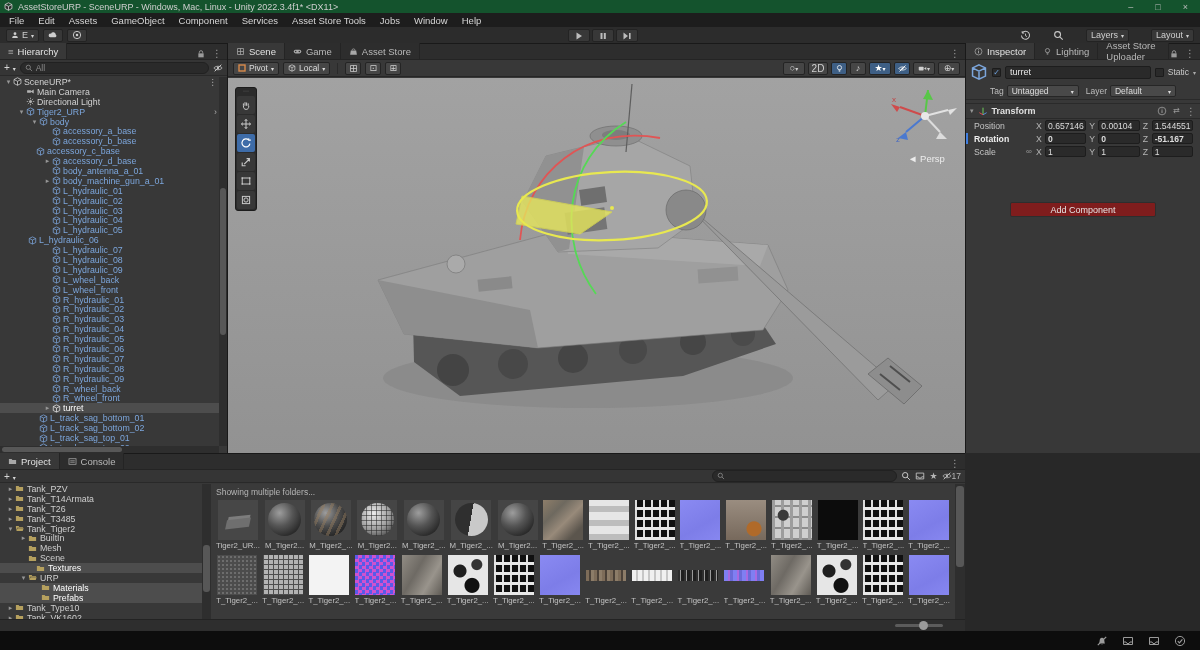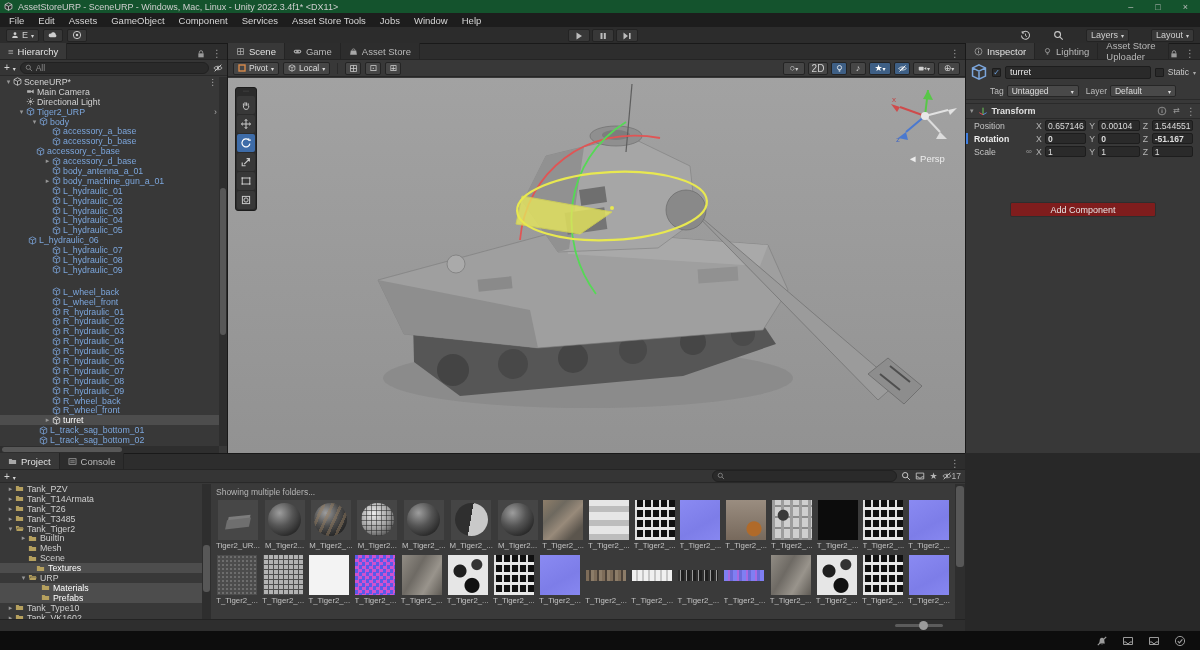--- a/index.html
+++ b/index.html
@@ -500,21 +500,21 @@
           </svg>
           <span class="hlabel blue">L_hydraulic_08</span>
         </div>
         <div class="h-row" style="padding-left: 43px;">
           <span class="fold"></span>
           <svg class="ic" style="width: 9px; height: 9px; color: rgb(124, 166, 220);">
             <use href="#sym-cube"></use>
           </svg>
           <span class="hlabel blue">L_hydraulic_09</span>
         </div>
-        <div class="h-row" style="padding-left: 43px; margin-top: 12px;">
+        <div class="h-row" style="padding-left: 43px;">
           <span class="fold"></span>
           <svg class="ic" style="width: 9px; height: 9px; color: rgb(124, 166, 220);">
             <use href="#sym-cube"></use>
           </svg>
           <span class="hlabel blue">L_wheel_back</span>
         </div>
         <div class="h-row" style="padding-left: 43px;">
           <span class="fold"></span>
           <svg class="ic" style="width: 9px; height: 9px; color: rgb(124, 166, 220);">
             <use href="#sym-cube"></use>

